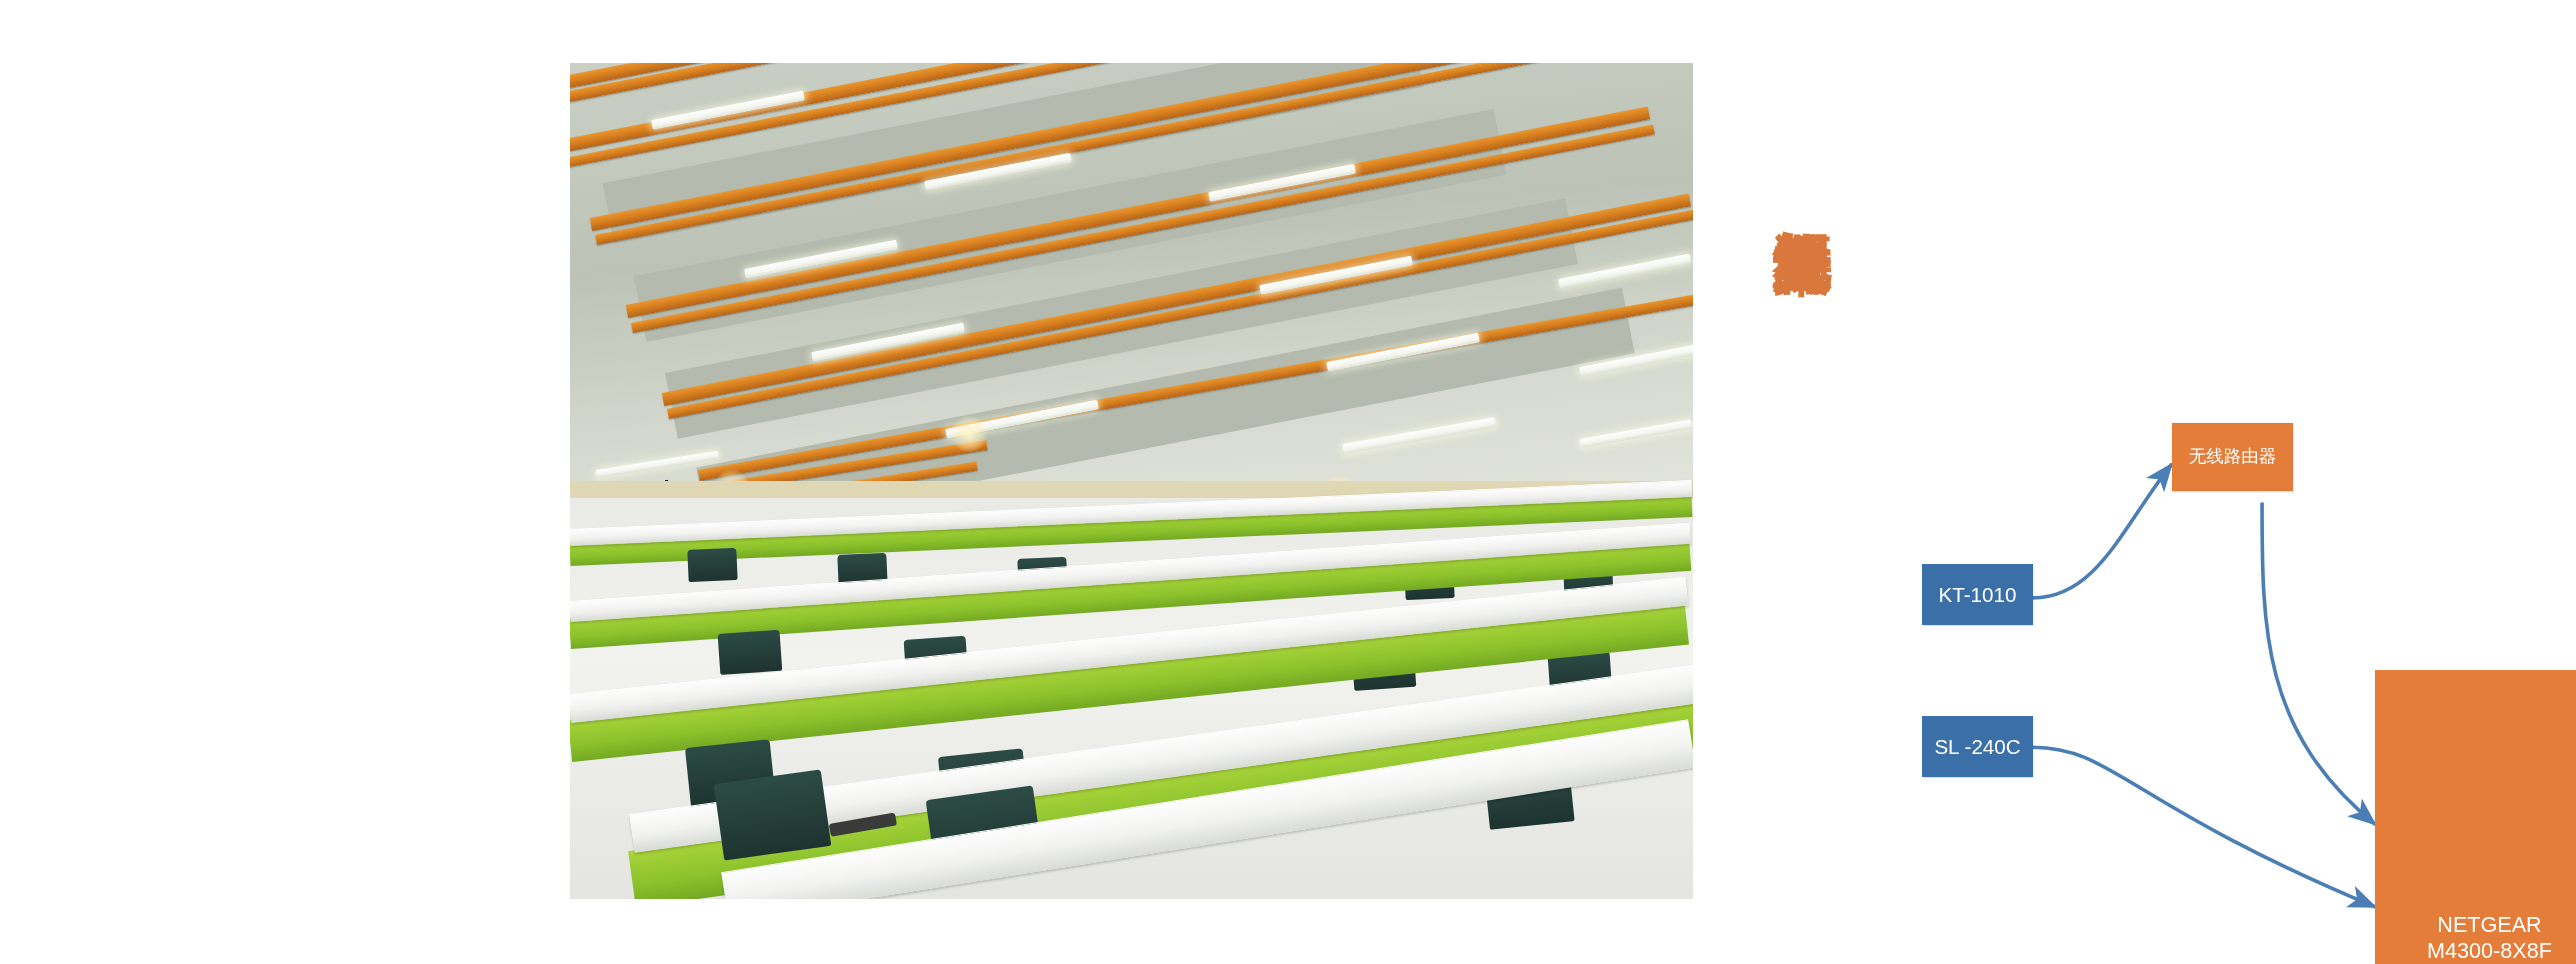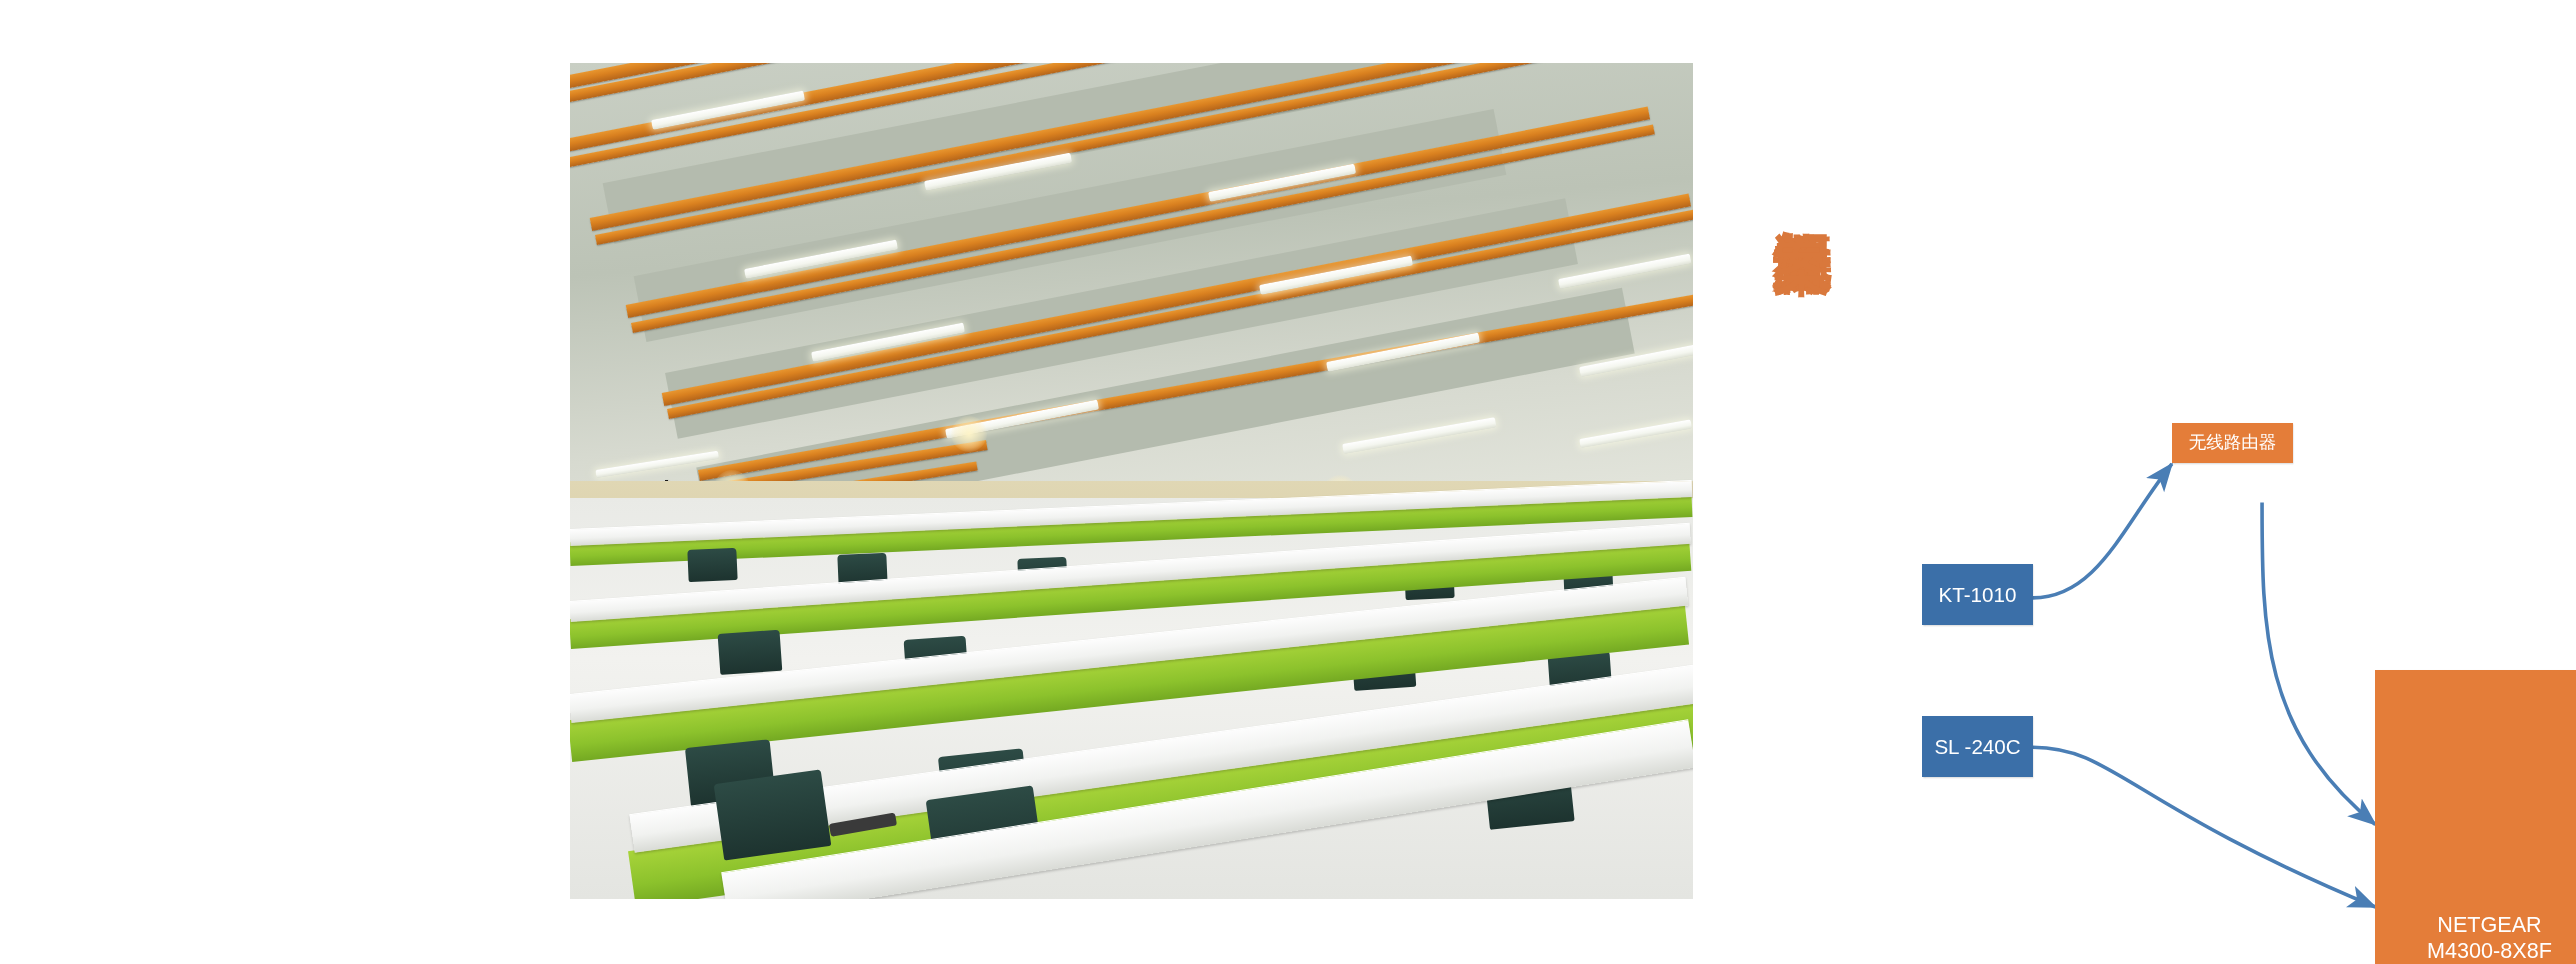--- a/index.html
+++ b/index.html
@@ -308,21 +308,21 @@
       </g>
 
       <g stroke="#e04030" stroke-width="6" fill="none">
         <path d="M1790,1960 L1790,1765" marker-end="url(#ah-red)"></path>
         <path d="M2150,1960 L2150,1765" marker-end="url(#ah-red)"></path>
         <path d="M2560,1960 L2560,1765" marker-end="url(#ah-red)"></path>
         <path d="M2920,1960 L2920,1765" marker-end="url(#ah-red)"></path>
       </g>
     </svg>
 
-    <div class="node n-orange" style="left:317px; top:361px; width:121px; height:40px; font-size:17.5px;">
+    <div class="node n-orange" style="left:317px; top:361px; width:121px; height:68px; font-size:17.5px;">
       <span>无线路由器</span>
     </div>
 
     <div class="node n-blue" style="left:67px; top:502px; width:111px; height:61px; font-size:20.6px;">
       <span>KT-1010</span>
     </div>
 
     <div class="node n-blue" style="left:67px; top:654px; width:111px; height:61px; font-size:20.6px;">
       <span>SL -240C</span>
     </div>

